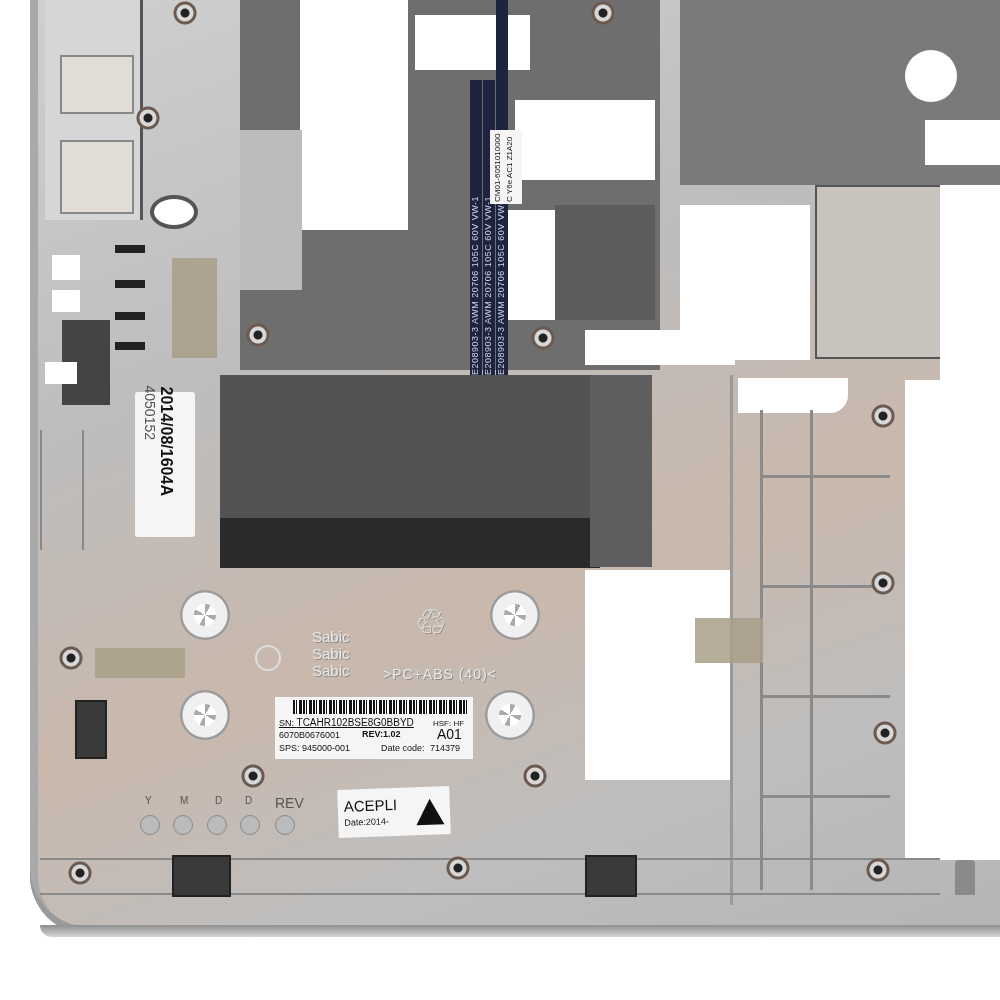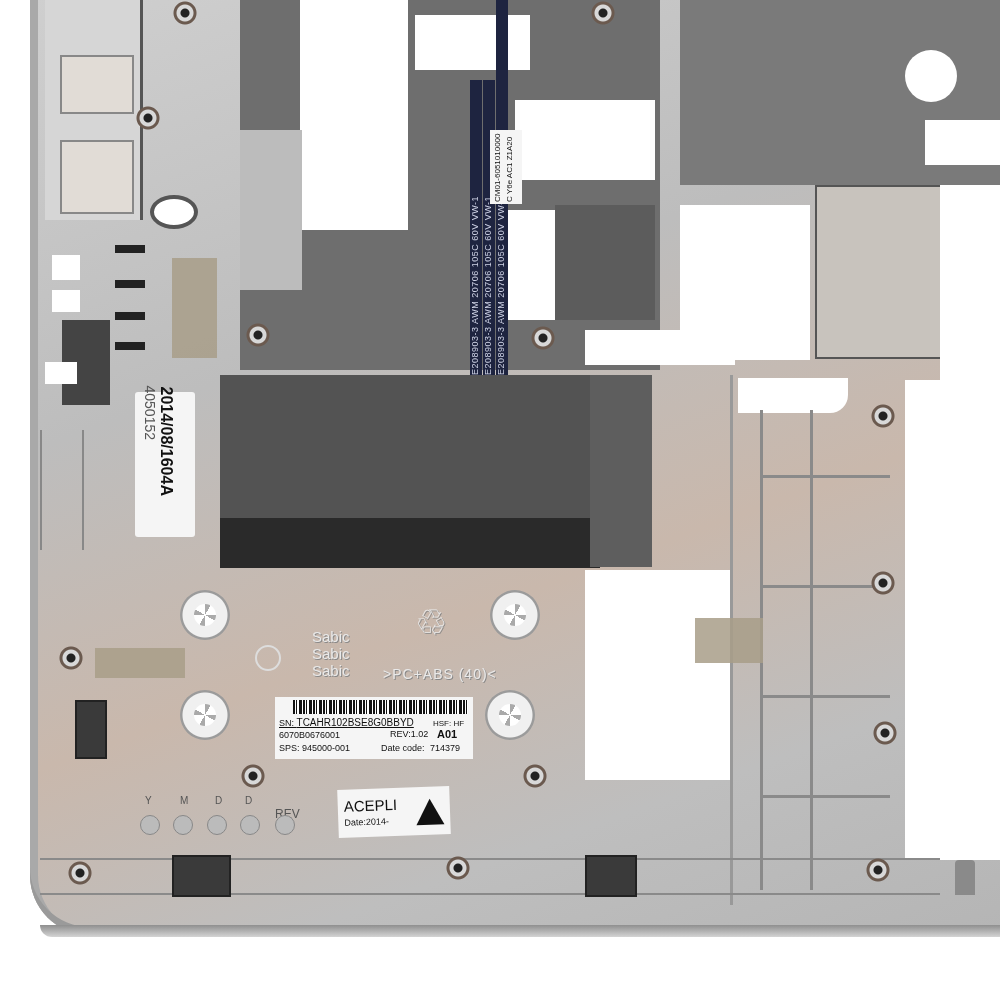--- a/index.html
+++ b/index.html
@@ -100,36 +100,36 @@
 <div class="abs emboss" style="left:383px;top:666px;font-size:14px;letter-spacing:1px;">&gt;PC+ABS (40)&lt;</div>
 
 <div class="abs sticker" style="left:275px;top:697px;width:198px;height:62px;font-size:9px;line-height:11px;">
   <div class="abs barcode" style="left:18px;top:3px;width:175px;height:14px;"></div>
   <div class="abs" style="left:4px;top:20px;text-decoration:underline;">
     <span>SN:</span>
     <span style="font-size:10px;">TCAHR102BSE8G0BBYD</span>
   </div>
   <div class="abs" style="left:158px;top:21px;font-size:8px;">HSF: HF</div>
   <div class="abs" style="left:4px;top:33px;">6070B0676001</div>
-  <div class="abs" style="left:115px;top:32px;font-weight:normal;">REV:1.02</div>
-  <div class="abs" style="left:162px;top:32px;font-weight:bold;font-size:11px;">A01</div>
+  <div class="abs" style="left:87px;top:32px;font-weight:bold;">REV:1.02</div>
+  <div class="abs" style="left:162px;top:32px;font-weight:normal;font-size:14px;">A01</div>
   <div class="abs" style="left:4px;top:46px;">SPS: 945000-001</div>
   <div class="abs" style="left:106px;top:46px;text-align:center;">Date code:</div>
   <div class="abs" style="left:155px;top:46px;">714379</div>
 </div>
 
 <div class="abs screw" style="left:240px;top:763px;"></div>
 <div class="abs screw" style="left:522px;top:763px;"></div>
 
 <div class="abs" style="left:135px;top:795px;width:170px;height:50px;">
   <div class="abs emboss" style="left:10px;top:0;font-size:10px;color:#555;text-shadow:none;">Y</div>
   <div class="abs emboss" style="left:45px;top:0;font-size:10px;color:#555;text-shadow:none;">M</div>
   <div class="abs emboss" style="left:80px;top:0;font-size:10px;color:#555;text-shadow:none;">D</div>
   <div class="abs emboss" style="left:110px;top:0;font-size:10px;color:#555;text-shadow:none;">D</div>
-  <div class="abs emboss" style="left:140px;top:0;font-size:12px;color:#555;text-shadow:none;margin-top:12px;">REV</div>
+  <div class="abs emboss" style="left:140px;top:0;font-size:14px;color:#555;text-shadow:none;">REV</div>
   <div class="abs" style="left:5px;top:20px;width:18px;height:18px;border-radius:50%;background:#bbb;border:1px solid #888;"></div>
   <div class="abs" style="left:38px;top:20px;width:18px;height:18px;border-radius:50%;background:#bbb;border:1px solid #888;"></div>
   <div class="abs" style="left:72px;top:20px;width:18px;height:18px;border-radius:50%;background:#bbb;border:1px solid #888;"></div>
   <div class="abs" style="left:105px;top:20px;width:18px;height:18px;border-radius:50%;background:#bbb;border:1px solid #888;"></div>
   <div class="abs" style="left:140px;top:20px;width:18px;height:18px;border-radius:50%;background:#bbb;border:1px solid #888;"></div>
 </div>
 
 <div class="abs sticker" style="left:338px;top:788px;width:112px;height:48px;transform:rotate(-2deg);">
   <div class="abs" style="left:6px;top:8px;font-size:15px;">ACEPLI</div>
   <div class="abs" style="left:6px;top:28px;font-size:9px;">Date:2014-</div>

